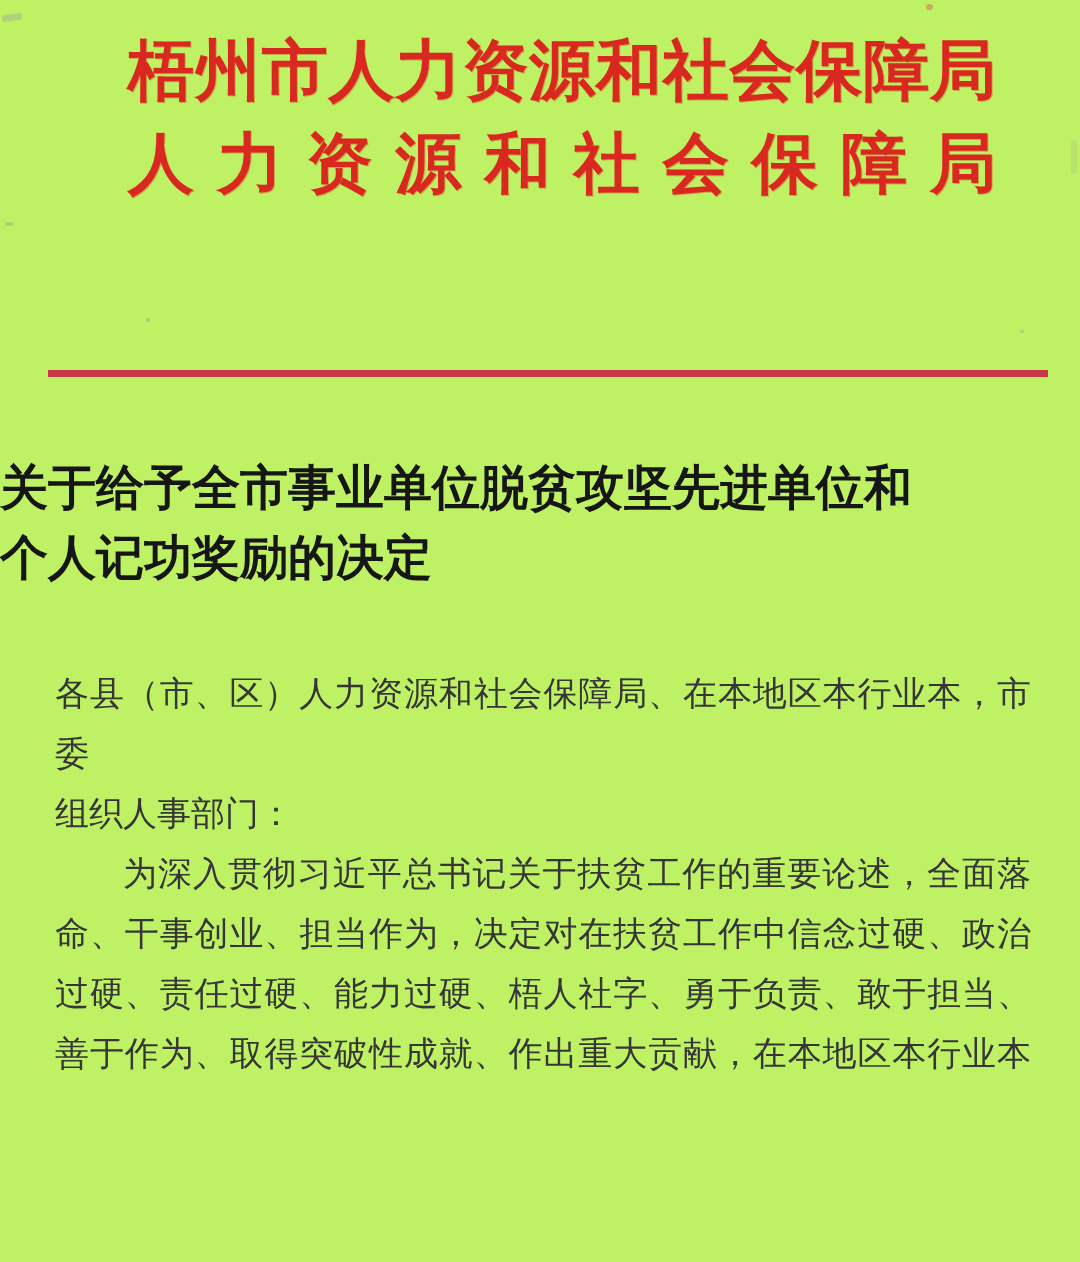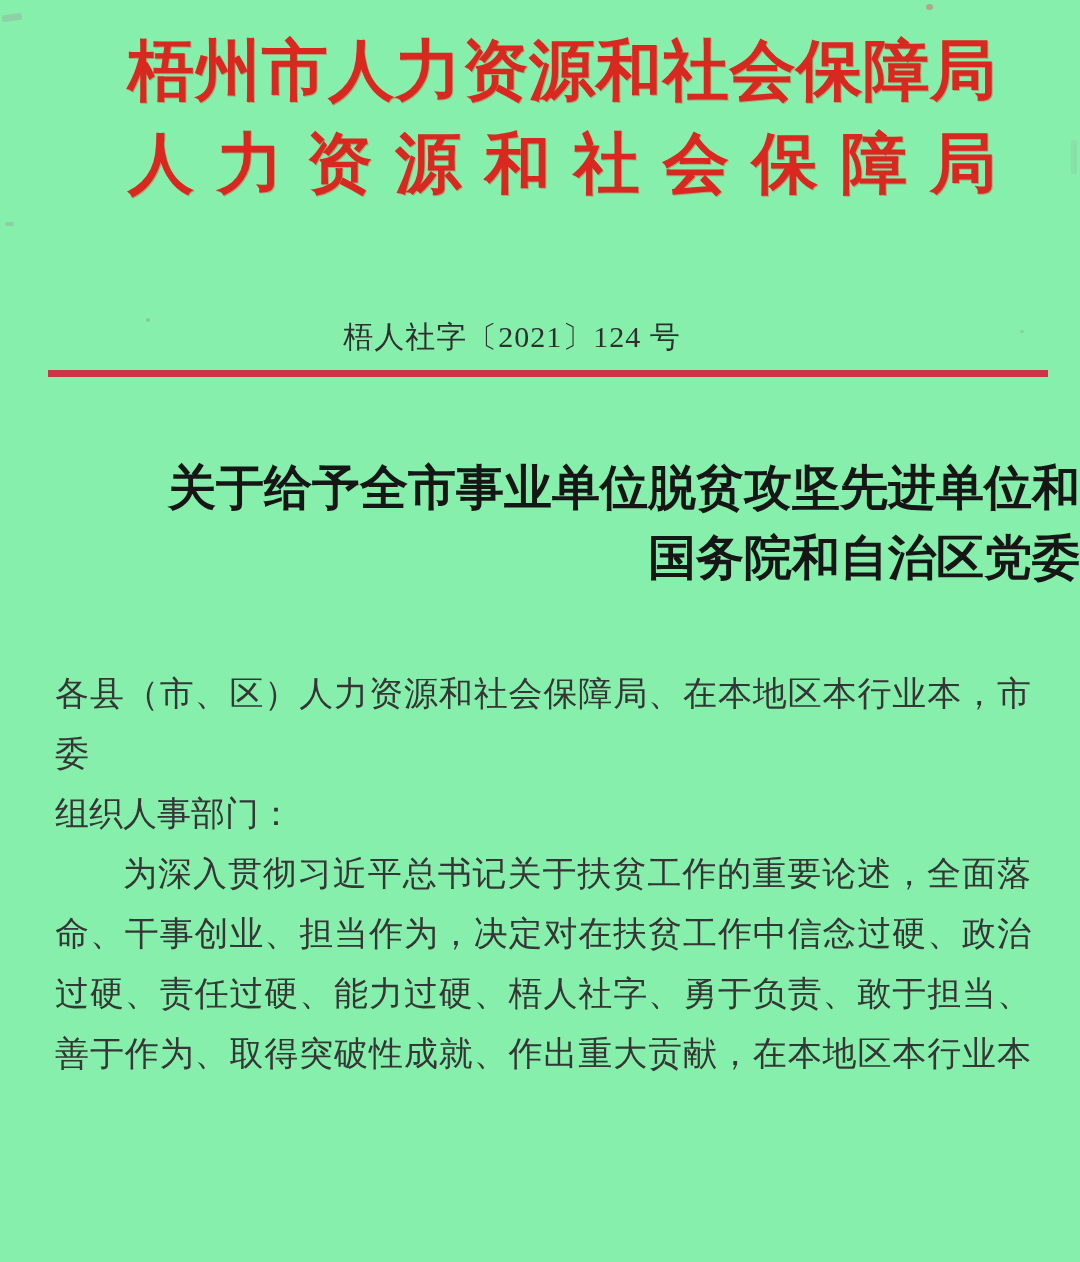--- a/index.html
+++ b/index.html
@@ -1,21 +1,21 @@
 <!DOCTYPE html>
 <html lang="zh"><head>
 <meta charset="utf-8">
 <style>
   html,body{margin:0;padding:0;}
   body{background:#ffffff;}
   .page{
     position:relative;
     width:1080px;
     height:1262px;
-    background:#86efac;
+    background:#bef264;
     overflow:hidden;
     font-family:"Liberation Serif","DejaVu Serif",serif;
   }
   
   .letterhead{
     position:absolute;
     top:24px;
     left:128px;
     width:868px;
     color:#d9281f;
@@ -51,21 +51,21 @@
     height:7px;
     background:#c93648;
   }
   
   .title{
     position:absolute;
     top:453px;
     left:0;
     width:100%;
     margin:0;
-    text-align:right;
+    text-align:left;
     font-size:48px;
     line-height:70px;
     font-weight:bold;
     color:#161616;
   }
   
   .body-text{
     position:absolute;
     top:664px;
     left:55px;
@@ -97,27 +97,26 @@
 </head>
 <body>
 
 <div class="page">
 
   <header class="letterhead">
     <div class="lh-line">梧州市人力资源和社会保障局</div>
     <div class="lh-line">人力资源和社会保障局</div>
   </header>
 
-  <div class="doc-number">梧人社字〔2021〕124 号</div>
 
   <div class="red-rule"></div>
 
   <h1 class="title">
     <div>关于给予全市事业单位脱贫攻坚先进单位和</div>
-    <div>国务院和自治区党委</div>
+    <div>个人记功奖励的决定</div>
   </h1>
 
   <main class="body-text">
     <div class="line">各县（市、区）人力资源和社会保障局、在本地区本行业本，市委</div>
     <div class="line short">组织人事部门：</div>
     <div class="line indent">为深入贯彻习近平总书记关于扶贫工作的重要论述，全面落</div>
     <div class="line">命、干事创业、担当作为，决定对在扶贫工作中信念过硬、政治</div>
     <div class="line">过硬、责任过硬、能力过硬、梧人社字、勇于负责、敢于担当、</div>
     <div class="line">善于作为、取得突破性成就、作出重大贡献，在本地区本行业本</div>
 

